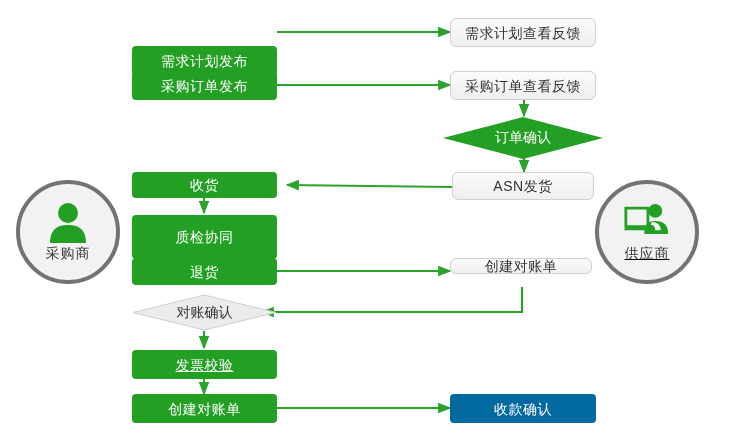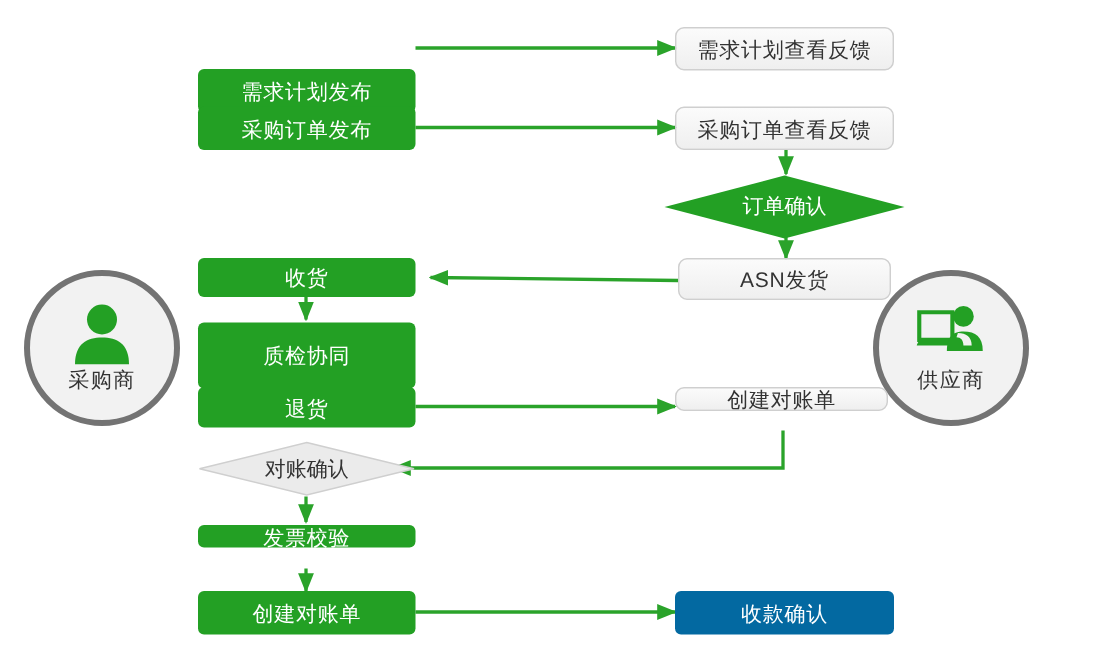--- a/index.html
+++ b/index.html
@@ -139,21 +139,21 @@
   </svg>
 
   <div class="actor" style="left:16px; top:180px;">
     <svg class="aicon" viewBox="0 0 46 42" xmlns="http://www.w3.org/2000/svg">
       <circle cx="23" cy="12" r="10" fill="#23a024"></circle>
       <path d="M 5 42 C 5 28 13 24 23 24 C 33 24 41 28 41 42 Z" fill="#23a024"></path>
     </svg>
     <span class="alabel">采购商</span>
   </div>
 
-  <div class="actor" style="left:582px; top:180px;">
+  <div class="actor" style="left:595px; top:180px;text-decoration:underline;">
     <svg class="aicon" viewBox="0 0 50 42" xmlns="http://www.w3.org/2000/svg">
       <path d="M 2 6 L 26 6 L 26 26 L 2 26 Z" fill="none" stroke="#23a024" stroke-width="3"></path>
       <path d="M 0 30 L 30 30 L 26 26 L 2 26 Z" fill="#23a024"></path>
       <circle cx="34" cy="9" r="7.5" fill="#23a024"></circle>
       <path d="M 22 34 C 22 23 27 20 34 20 C 43 20 48 24 48 34 Z" fill="#23a024"></path>
       <path d="M 30 21 C 36 21 40 24 40 30 L 34 30 C 34 26 32 24 29 24 Z" fill="#f2f2f2"></path>
     </svg>
     <span class="alabel">供应商</span>
   </div>
 
@@ -182,19 +182,19 @@
 
   <div class="node grey" style="left:450px; top:258px; width:142px; height:16px;">创建对账单</div>
 
   <div class="diamond grey" style="left:132px; top:294px; width:145px; height:37px;">
     <svg class="dshape" viewBox="0 0 145 37" preserveAspectRatio="none" xmlns="http://www.w3.org/2000/svg">
       <polygon points="72.5,1 144,18.5 72.5,36 1,18.5" fill="#ebebeb" stroke="#cfcfcf" stroke-width="1"></polygon>
     </svg>
     <span class="dlabel">对账确认</span>
   </div>
 
-  <div class="node green" style="left:132px; top:350px; width:145px; height:15px;">发票校验</div>
+  <div class="node green" style="left:132px; top:350px; width:145px; height:29px;text-decoration:underline;">发票校验</div>
 
   <div class="node green" style="left:132px; top:394px; width:145px; height:29px;">创建对账单</div>
 
   <div class="node red" style="left:450px; top:394px; width:146px; height:29px;">收款确认</div>
 
 </div>
 
 </body></html>

